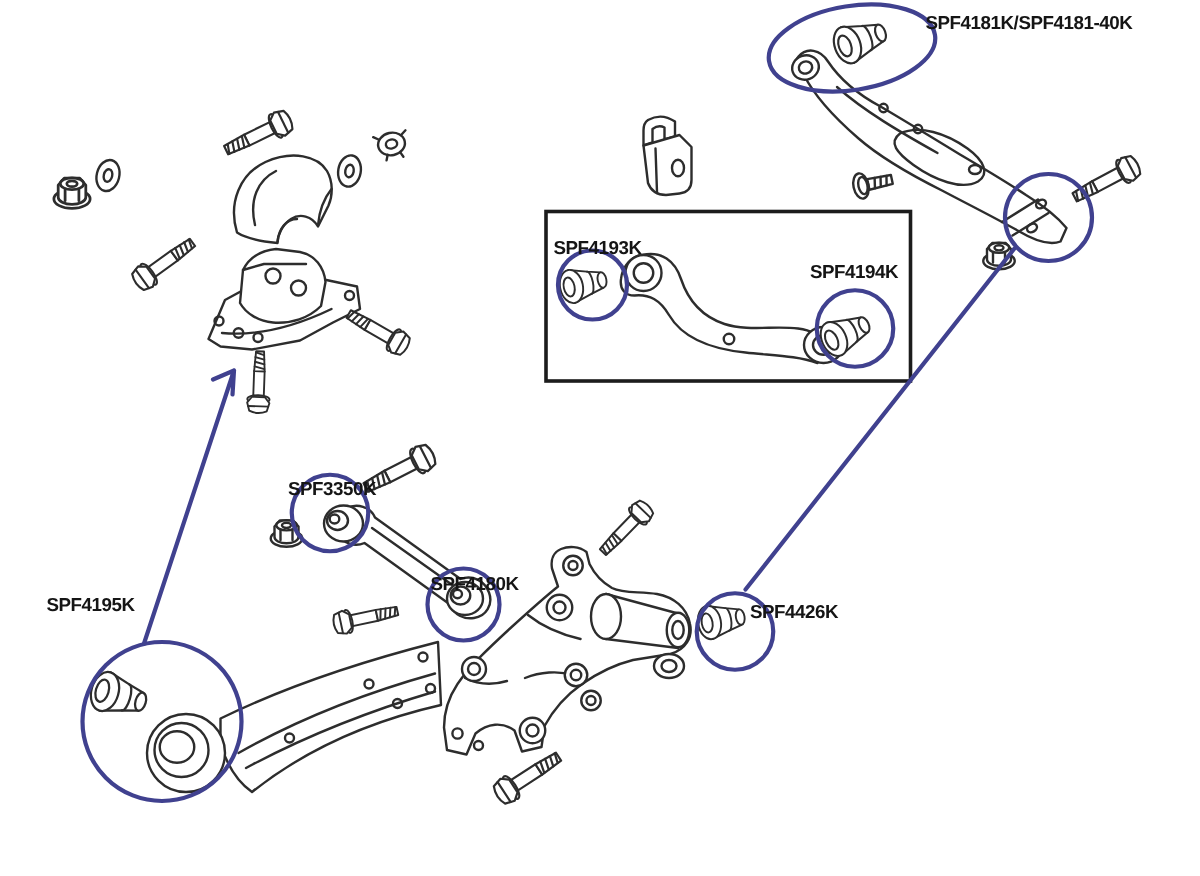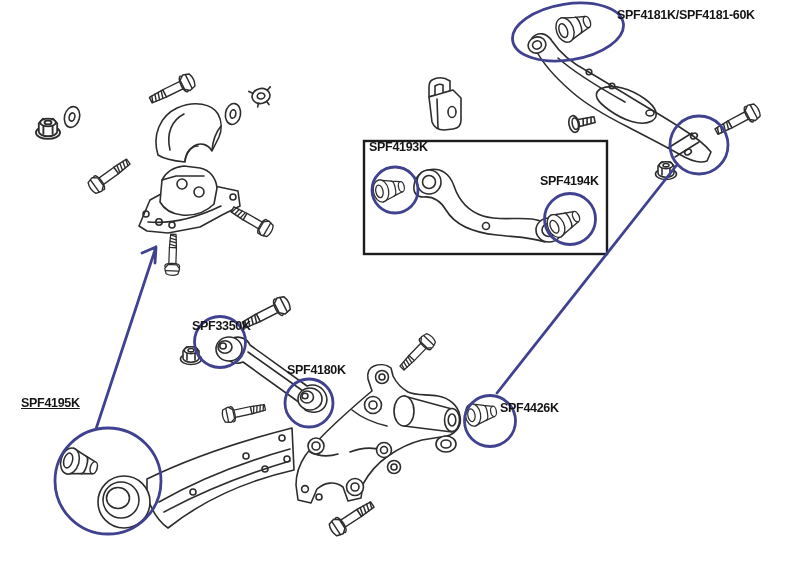--- a/index.html
+++ b/index.html
@@ -189,21 +189,21 @@
     <circle class="blue-ann" cx="490" cy="421" r="25.5"></circle>
     <circle class="blue-ann" cx="395" cy="190" r="23"></circle>
     <circle class="blue-ann" cx="570" cy="219" r="25.5"></circle>
     <circle class="blue-ann" cx="220" cy="342" r="25.5"></circle>
     <circle class="blue-ann" cx="309" cy="403" r="24"></circle>
     <circle class="blue-ann" cx="108" cy="481" r="53"></circle>
     <path class="blue-ann" d="M96,429 L156,247 M156,247 L142,253 M156,247 L155,263"></path>
   </g>
 </svg>
 
-<div class="label" style="left:617px; top:8px;">SPF4181K/SPF4181-60K</div>
-<div class="label" style="left:369px; top:140px;">SPF4193K</div>
+<div class="label" style="left:617px; top:8px;">SPF4181K/SPF4181-40K</div>
+<div class="label" style="left:369px; top:158px;">SPF4193K</div>
 <div class="label" style="left:540px; top:174px;text-align:center;">SPF4194K</div>
 <div class="label" style="left:192px; top:319px;">SPF3350K</div>
-<div class="label" style="left:287px; top:363px;">SPF4180K</div>
-<div class="label" style="left:21px;  top:396px;text-decoration:underline;">SPF4195K</div>
+<div class="label" style="left:287px; top:382px;">SPF4180K</div>
+<div class="label" style="left:31px;  top:396px;">SPF4195K</div>
 <div class="label" style="left:500px; top:401px;">SPF4426K</div>
 
 </div>
 
 </body></html>

